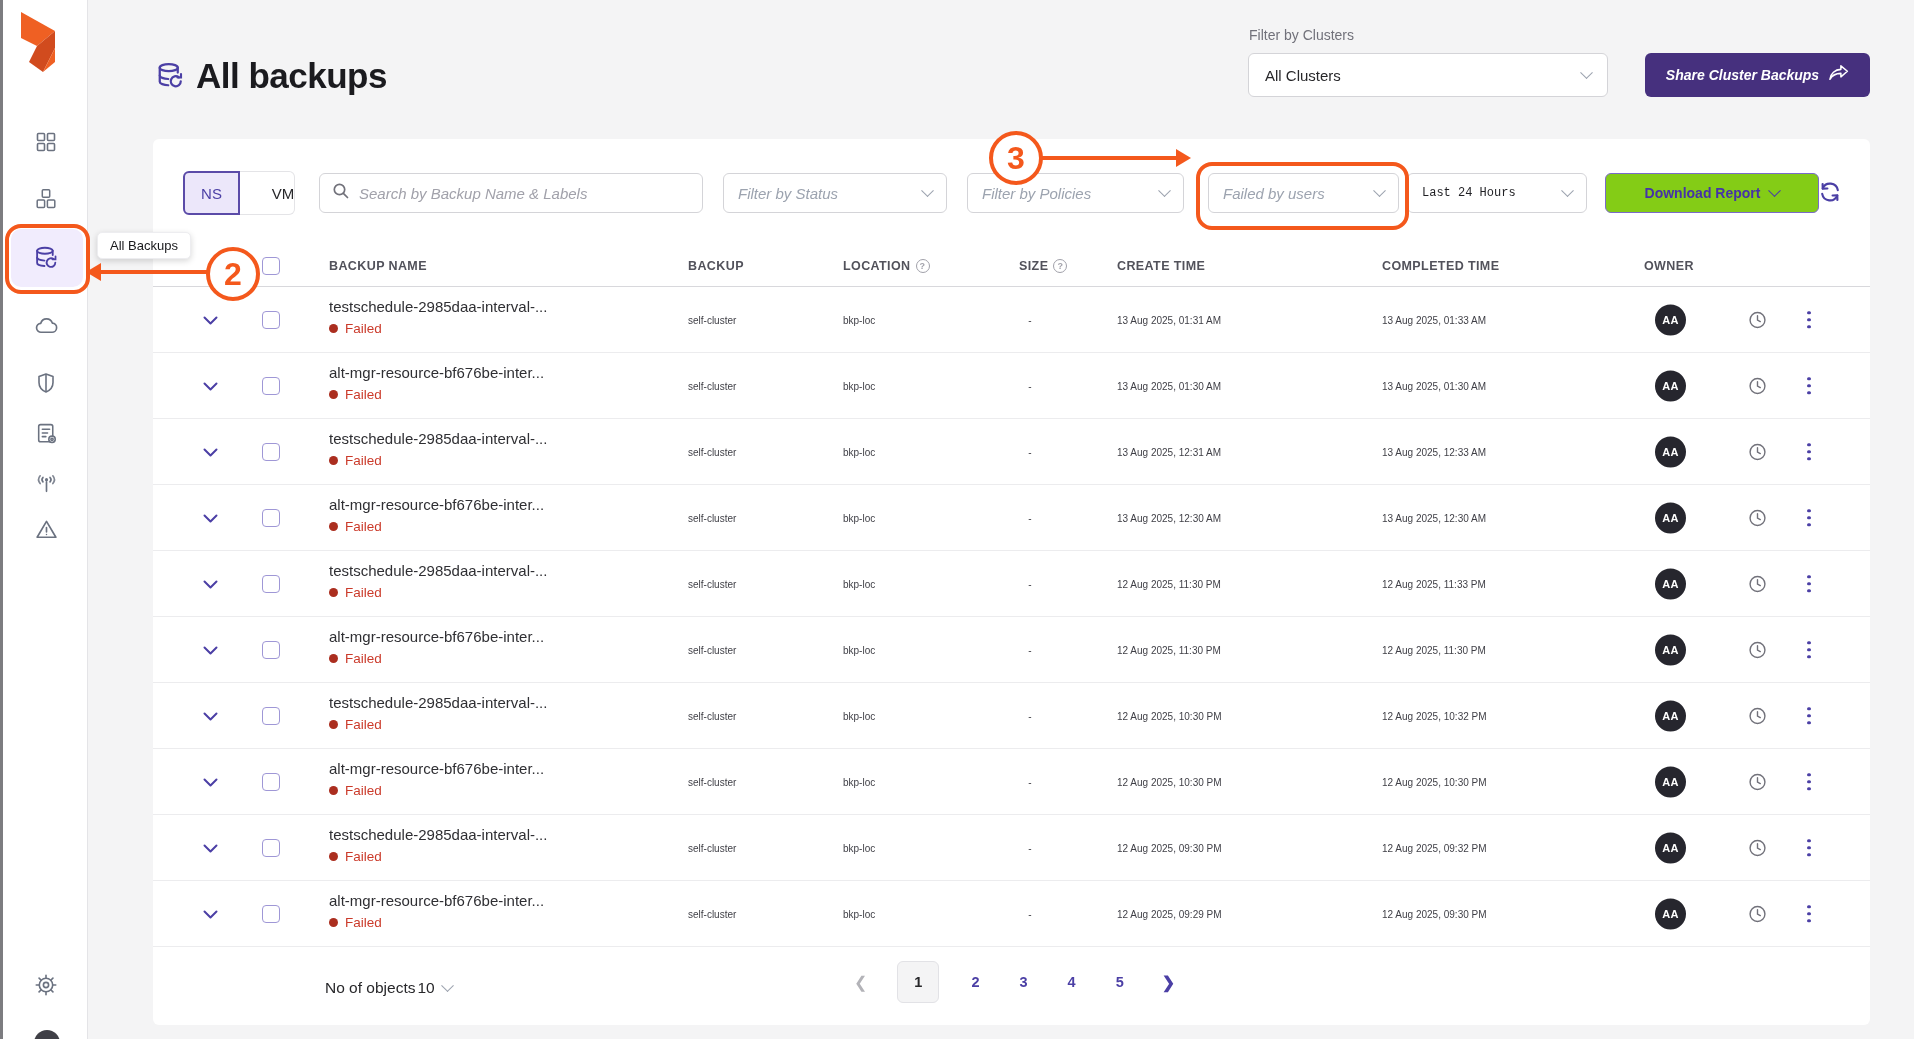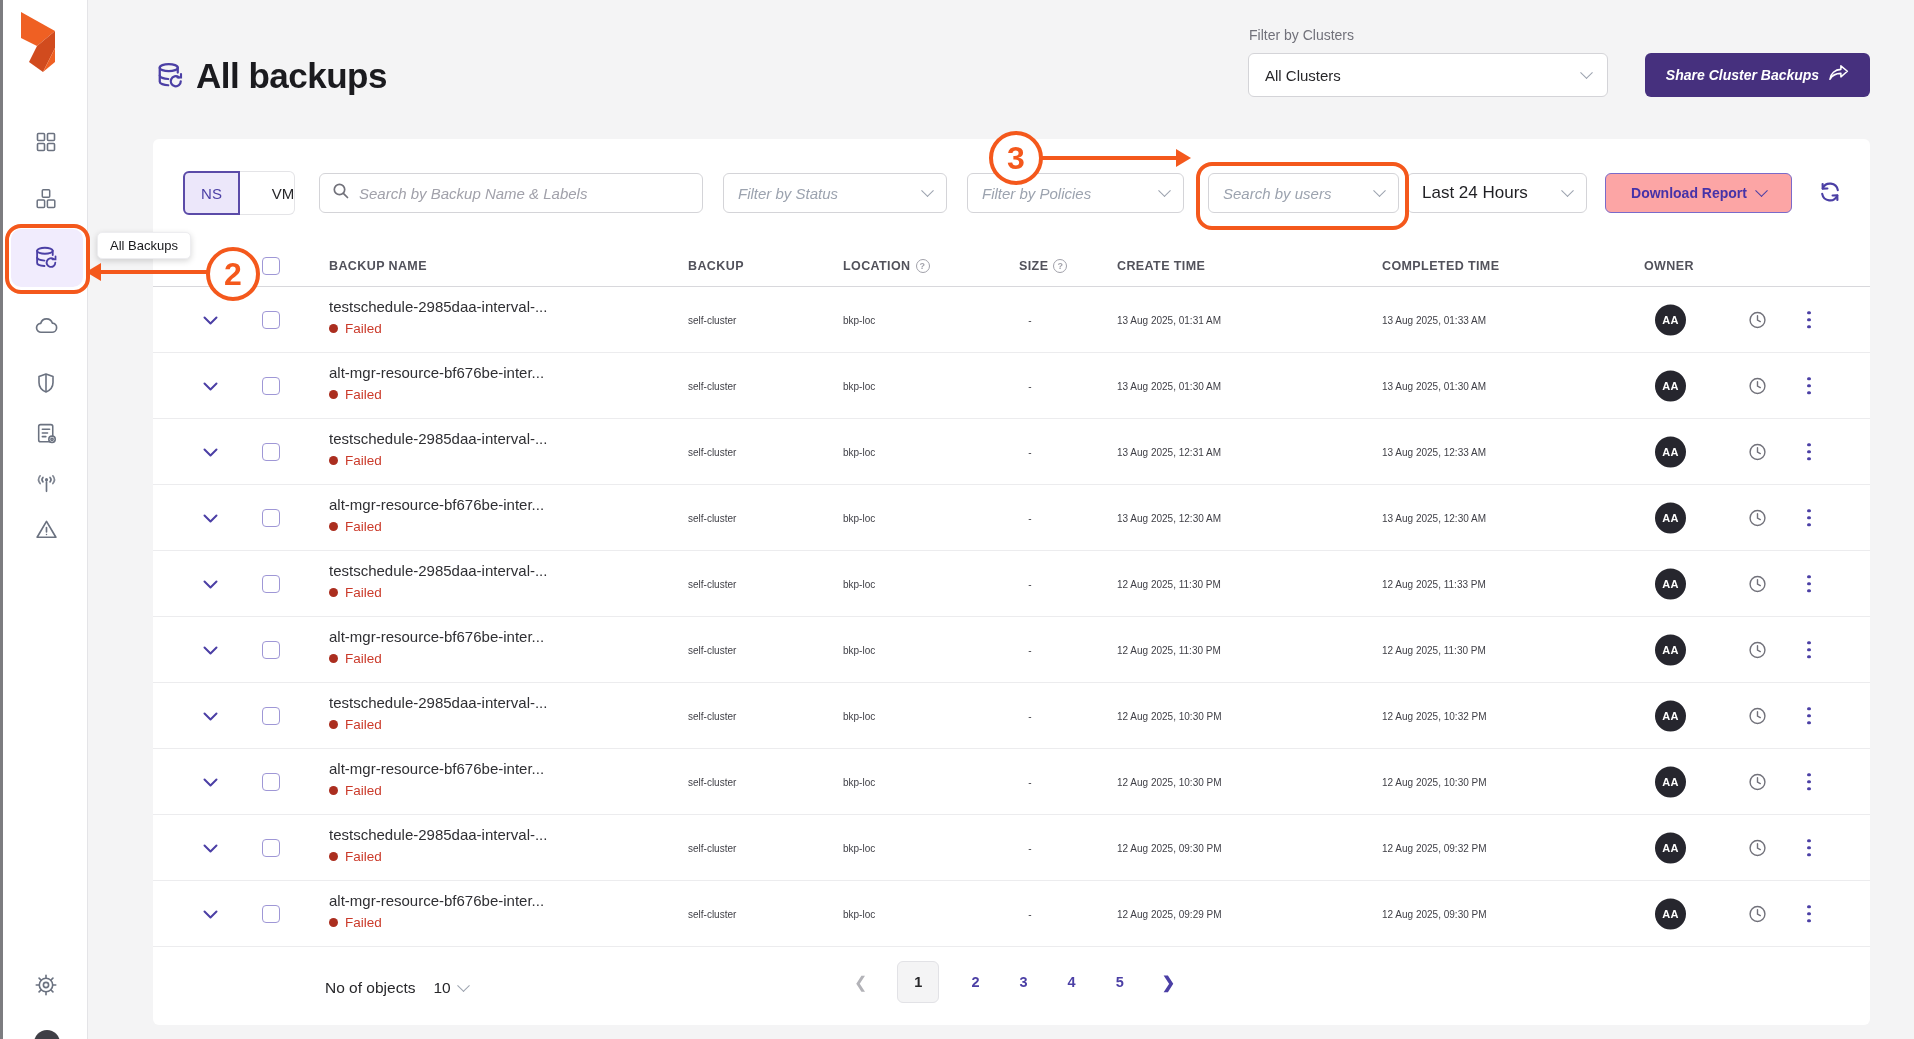--- a/index.html
+++ b/index.html
@@ -46,25 +46,25 @@
              display:flex; align-items:center; justify-content:center; font-size:15px; font-weight:500; color:#4b3fa5; cursor:pointer; }
   .seg .vm { width:55px; height:44px; background:#ffffff; border:1px solid #e4e4e7; border-left:none; border-radius:0 6px 6px 0;
              display:flex; align-items:center; justify-content:center; font-size:15px; font-weight:500; color:#27272a; cursor:pointer;padding-left:32px; }
   .search-box { position:absolute; left:166px; top:34px; width:384px; height:40px; border:1px solid #d4d4d8; border-radius:6px;
                 background:#fff; display:flex; align-items:center; padding:0 12px; gap:9px; }
   .search-box input { border:none; outline:none; flex:1; font-size:15px; font-style:italic; color:#3f3f46; font-family:"Liberation Sans",sans-serif; background:transparent; }
   .search-box input::placeholder { color:#a1a1aa; font-style:italic; }
   .filter-select { position:absolute; top:34px; height:40px; border:1px solid #d4d4d8; border-radius:6px; background:#fff;
                    display:flex; align-items:center; padding:0 14px; cursor:pointer; }
   .filter-select .ph { flex:1; font-size:15px; font-style:italic; color:#9ca3af; }
-  .filter-select .vv { flex:1; font-size:17px; color:#1f1f23; }
+  .filter-select .vv { flex:1; font-size:12px; color:#1f1f23;font-family:Liberation Mono, monospace; }
   .caret { width:9px; height:9px; border:solid #9ca3af; border-width:0 1.7px 1.7px 0; transform:rotate(45deg) translate(-2px,-2px); }
   .caret-purple { border-color:#4b3fa5; }
-  .dl-btn { position:absolute; left:1452px; top:34px; width:187px; height:40px; border:1.5px solid #7a6ac9; border-radius:6px;
-            background:#fca5a5; display:flex; align-items:center; justify-content:center; gap:10px; cursor:pointer; }
+  .dl-btn { position:absolute; left:1452px; top:34px; width:214px; height:40px; border:1.5px solid #7a6ac9; border-radius:6px;
+            background:#84cc16; display:flex; align-items:center; justify-content:center; gap:10px; cursor:pointer; }
   .dl-btn .lbl { font-size:14px; font-weight:700; color:#4632a8; }
   .refresh { position:absolute; left:1664px; top:40px; width:28px; height:28px; cursor:pointer; }
 
   
   .thead { position:absolute; left:0; top:106px; width:1717px; height:42px; border-bottom:1px solid #d8d8dc; }
   .th { position:absolute; top:50%; transform:translateY(-50%); font-size:12.5px; font-weight:600; color:#52525b; letter-spacing:.4px;
         display:flex; align-items:center; gap:5px; white-space:nowrap; }
   .info-dot { width:14px; height:14px; border:1.2px solid #a1a1aa; border-radius:50%; display:flex; align-items:center; justify-content:center;
               font-size:9px; color:#a1a1aa; font-weight:700; cursor:pointer; }
   .tbody { position:absolute; left:0; top:148px; width:1717px; }
@@ -79,21 +79,21 @@
   .status-dot { width:9px; height:9px; border-radius:50%; background:#ab2e1f; }
   .status-txt { font-size:13.5px; color:#cb3a2a; }
   .avatar { position:absolute; left:1502px; top:50%; transform:translateY(-50%); width:31px; height:31px; border-radius:50%;
             background:#26262e; color:#fff; font-size:11px; font-weight:700; letter-spacing:.4px;
             display:flex; align-items:center; justify-content:center; }
   .clock { position:absolute; left:1594px; top:50%; transform:translateY(-50%); width:21px; height:21px; cursor:pointer; }
   .kebab { position:absolute; left:1650px; top:50%; transform:translateY(-50%); display:flex; flex-direction:column; gap:3.5px; cursor:pointer; padding:4px; }
   .kebab i { width:3.5px; height:3.5px; border-radius:50%; background:#4b3fa5; }
 
   
-  .pag-label { position:absolute; left:172px; top:840px; font-size:15.5px; color:#27272a; display:flex; align-items:center; gap:18px; }
+  .pag-label { position:absolute; left:172px; top:840px; font-size:15.5px; color:#27272a; display:flex; align-items:center; gap:2px; }
   .pag-size { display:flex; align-items:center; gap:8px; cursor:pointer; }
   .pager { position:absolute; left:695px; top:822px; display:flex; align-items:center; gap:24px; }
   .pg-arrow { font-size:16px; cursor:pointer; padding:4px 6px; }
   .pg-prev { color:#b3b3b8; }
   .pg-next { color:#4b3fa5; font-weight:700; }
   .pg-num { font-size:14.5px; font-weight:700; color:#4b3fa5; cursor:pointer; padding:6px 8px; }
   .pg-current { background:#f4f4f5; border:1px solid #e2e2e6; border-radius:6px; color:#27272a; width:42px; height:42px;
                 display:flex; align-items:center; justify-content:center; padding:0; }
 </style>
 </head>
@@ -260,21 +260,21 @@
       <span class="ph">Filter by Status</span>
       <span class="caret"></span>
     </div>
 
     <div class="filter-select" style="left:814px; width:217px;">
       <span class="ph">Filter by Policies</span>
       <span class="caret"></span>
     </div>
 
     <div class="filter-select" style="left:1055px; width:191px;">
-      <span class="ph">Search by users</span>
+      <span class="ph">Failed by users</span>
       <span class="caret"></span>
     </div>
 
     <div class="filter-select" style="left:1254px; width:180px;">
       <span class="vv">Last 24 Hours</span>
       <span class="caret"></span>
     </div>
 
     <div class="dl-btn">
       <span class="lbl">Download Report</span>

